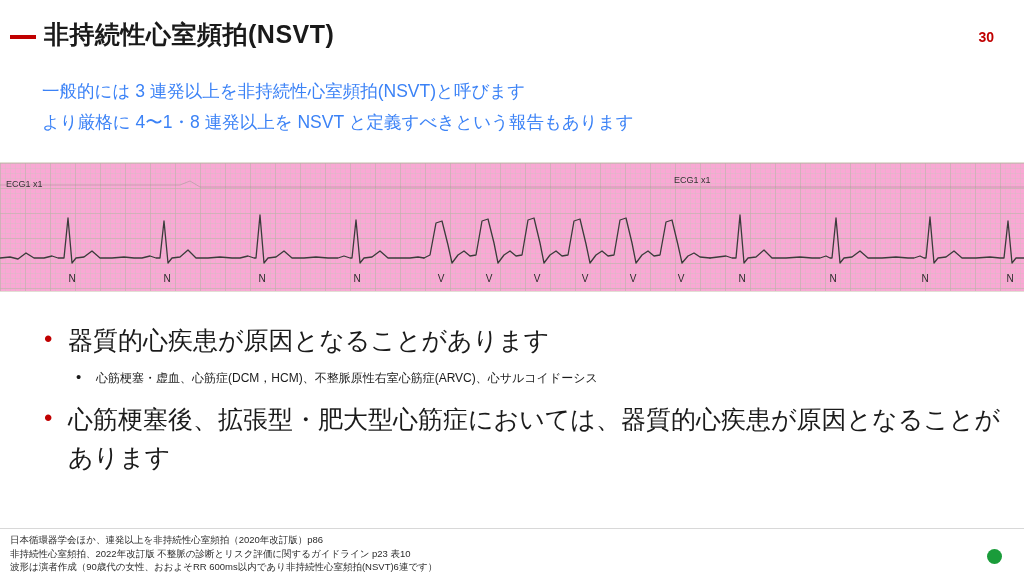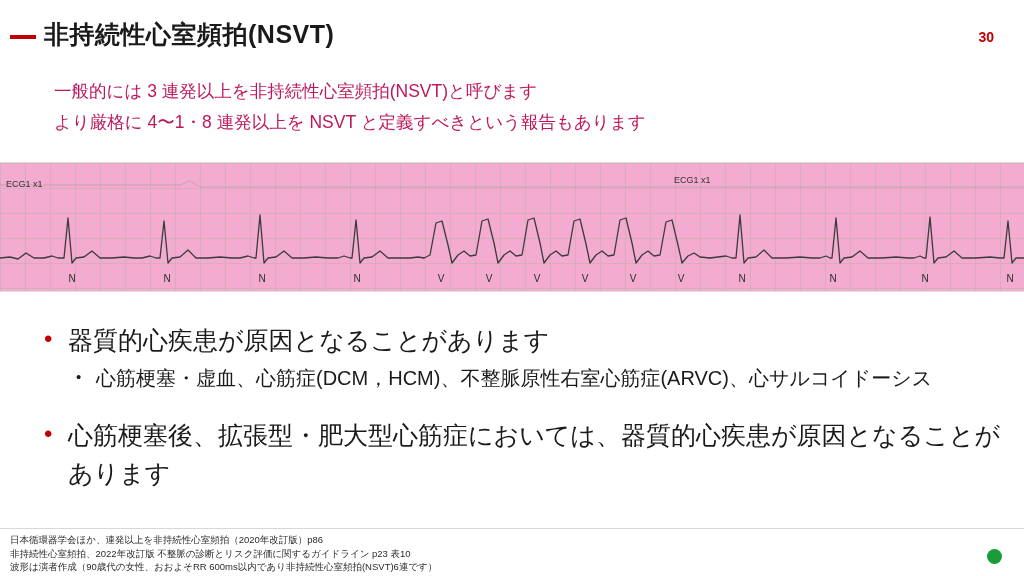--- a/index.html
+++ b/index.html
@@ -41,23 +41,23 @@
     position: absolute;
     right: 30px; top: 29px;
     font-size: 14px;
     font-weight: bold;
     color: #c00000;
   }
 
   
   #lead {
     position: absolute;
-    left: 54px; top: 76px;
+    left: 42px; top: 76px;
     width: 940px;
-    color: #be185d;
+    color: #3b82f6;
     font-size: 17.5px;
     line-height: 31px;
   }
   #lead div { white-space: nowrap; }
 
   
   #ecg-wrap {
     position: absolute;
     left: 0; top: 162px;
     width: 1024px; height: 130px;
@@ -113,24 +113,24 @@
   .b1::before {
     content: "•";
     position: absolute;
     left: 8px; top: -1px;
     color: #c00000;
     font-size: 24px;
   }
   .b2 {
     position: relative;
     padding-left: 60px;
-    font-size: 20px;
+    font-size: 12px;
     color: #1a1a1a;
     line-height: 28px;
-    margin-bottom: 24px;
+    margin-bottom: 8px;
   }
   .b2::before {
     content: "•";
     position: absolute;
     left: 40px; top: -1px;
     color: #1a1a1a;
     font-size: 15px;
   }
   .b1.wrap { line-height: 38px; }
 

